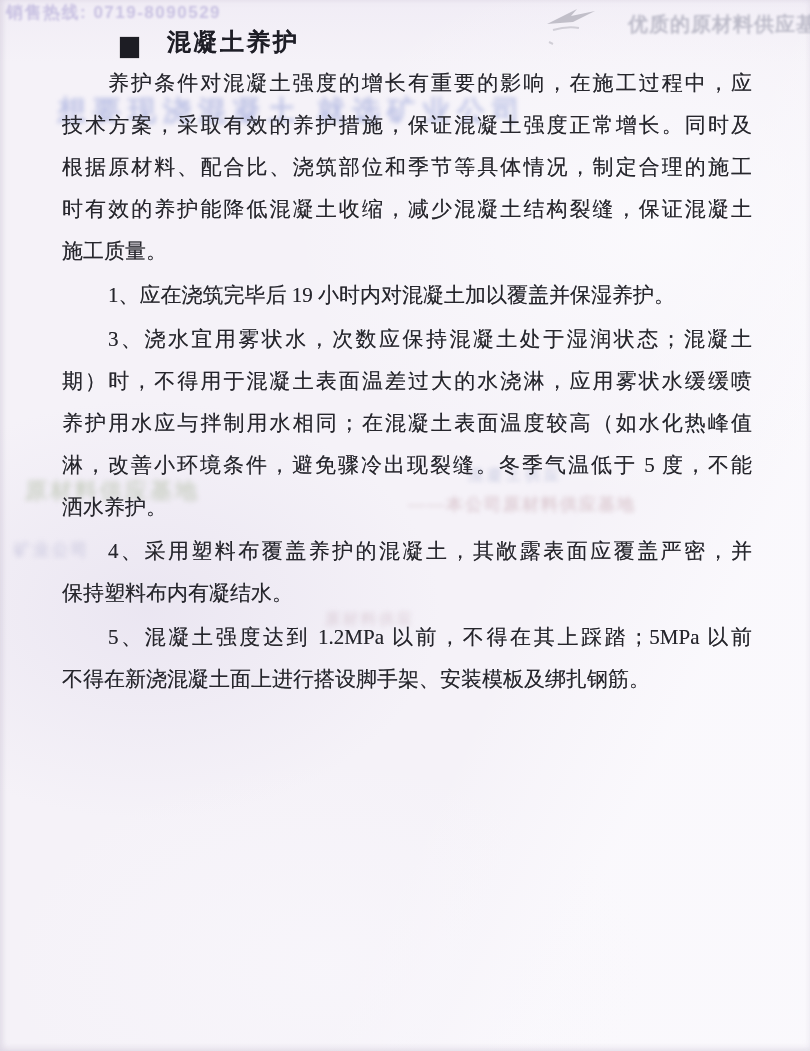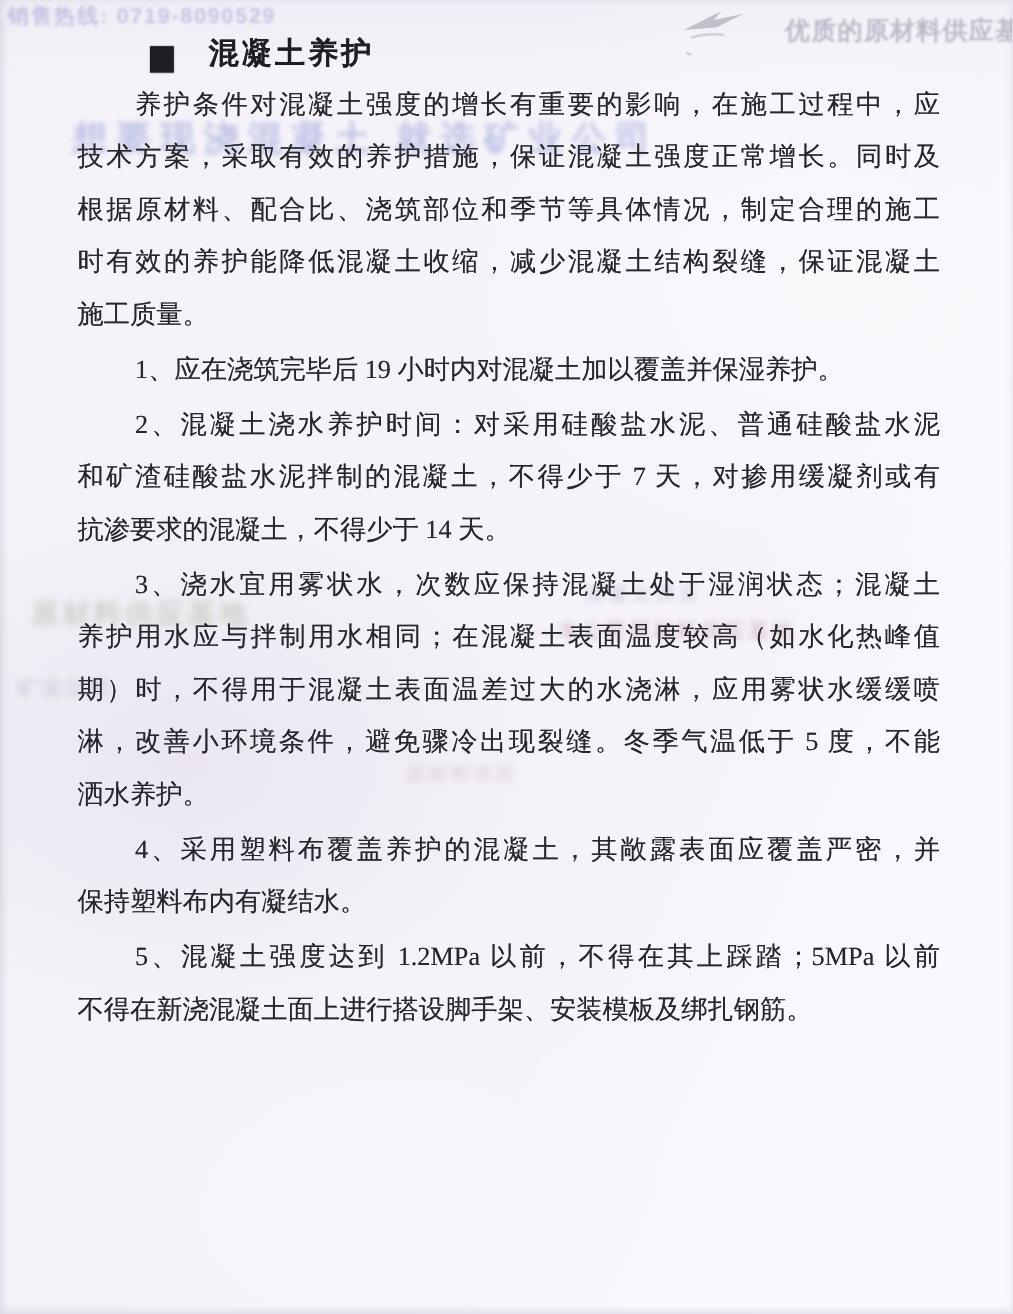--- a/index.html
+++ b/index.html
@@ -105,28 +105,23 @@
         <div class="line indent full">养护条件对混凝土强度的增长有重要的影响，在施工过程中，应</div>
         <div class="line full">技术方案，采取有效的养护措施，保证混凝土强度正常增长。同时及</div>
         <div class="line full">根据原材料、配合比、浇筑部位和季节等具体情况，制定合理的施工</div>
         <div class="line full">时有效的养护能降低混凝土收缩，减少混凝土结构裂缝，保证混凝土</div>
         <div class="line">施工质量。</div>
       </div>
       <div class="para">
         <div class="line indent">1、应在浇筑完毕后 19 小时内对混凝土加以覆盖并保湿养护。</div>
       </div>
       <div class="para">
-        <div class="line indent full">2、混凝土浇水养护时间：对采用硅酸盐水泥、普通硅酸盐水泥</div>
-        <div class="line full">和矿渣硅酸盐水泥拌制的混凝土，不得少于 7 天，对掺用缓凝剂或有</div>
-        <div class="line">抗渗要求的混凝土，不得少于 14 天。</div>
-      </div>
-      <div class="para">
         <div class="line indent full">3、浇水宜用雾状水，次数应保持混凝土处于湿润状态；混凝土</div>
+        <div class="line full">期）时，不得用于混凝土表面温差过大的水浇淋，应用雾状水缓缓喷</div>
         <div class="line full">养护用水应与拌制用水相同；在混凝土表面温度较高（如水化热峰值</div>
-        <div class="line full">期）时，不得用于混凝土表面温差过大的水浇淋，应用雾状水缓缓喷</div>
         <div class="line full">淋，改善小环境条件，避免骤冷出现裂缝。冬季气温低于 5 度，不能</div>
         <div class="line">洒水养护。</div>
       </div>
       <div class="para">
         <div class="line indent full">4、采用塑料布覆盖养护的混凝土，其敞露表面应覆盖严密，并</div>
         <div class="line">保持塑料布内有凝结水。</div>
       </div>
       <div class="para">
         <div class="line indent full">5、混凝土强度达到 1.2MPa 以前，不得在其上踩踏；5MPa 以前</div>
         <div class="line">不得在新浇混凝土面上进行搭设脚手架、安装模板及绑扎钢筋。</div>

